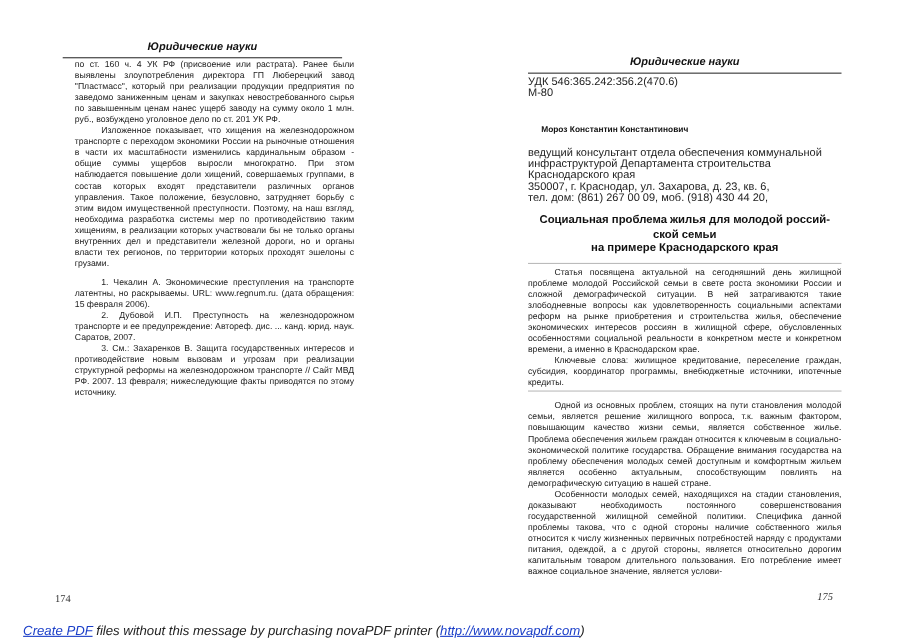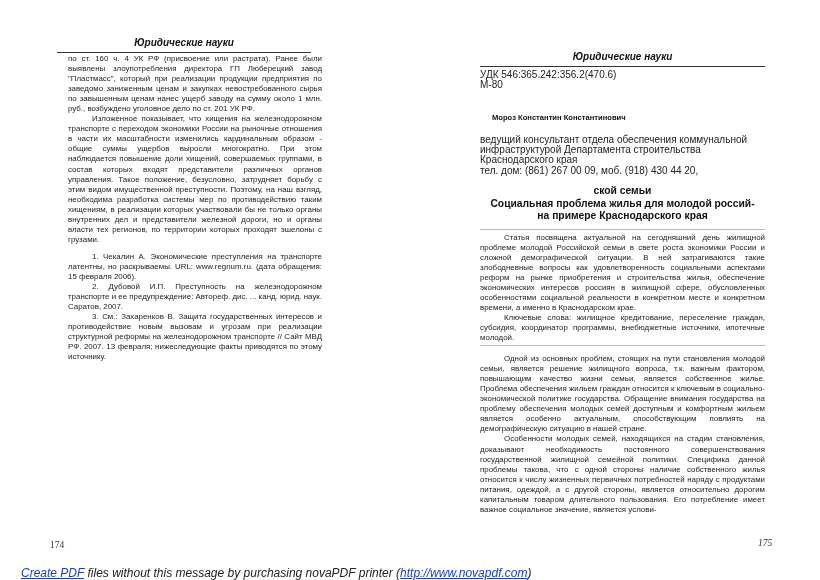--- a/index.html
+++ b/index.html
@@ -74,38 +74,39 @@
 <div class="page page-right">
   <div class="header" style="left:70px; top:50px; width:285px;">Юридические науки</div>
 
   <div class="right-col" style="top:70px;">
     <p class="meta-line">УДК 546:365.242:356.2(470.6)</p>
     <p class="meta-line">М-80</p>
     <div style="height:10px;"></div>
     <p class="author">Мороз Константин Константинович</p>
     <p class="meta-line">ведущий консультант отдела обеспечения коммунальной</p>
     <p class="meta-line">инфраструктурой Департамента строительства Краснодарского края</p>
+    <p class="meta-line">350007, г. Краснодар, ул. Захарова, д. 23, кв. 6,</p>
     <p class="meta-line">тел. дом: (861) 267 00 09, моб. (918) 430 44 20,</p>
 
     <div style="height:9px;"></div>
+    <p class="article-title">Социальная проблема жилья для молодой россий-</p>
     <p class="article-title">ской семьи</p>
-    <p class="article-title">Социальная проблема жилья для молодой россий-</p>
     <p class="article-title">на примере Краснодарского края</p>
 
     <div style="height:6px;"></div>
     <div class="rule-gray"></div>
     <div style="height:3px;"></div>
     <p class="body-text indent italic">Статья посвящена  актуальной на сегодняшний  день жилищной проблеме молодой Российской семьи в свете роста экономики России  и сложной демографической ситуации. В ней затрагиваются такие злободневные вопросы как удовлетворенность социальными аспектами реформ на рынке приобретения и строительства жилья, обеспечение экономических интересов россиян в жилищной сфере, обусловленных особенностями социальной реальности в конкретном месте и конкретном времени, а именно в Краснодарском крае.</p>
-    <p class="body-text indent italic">Ключевые слова: жилищное кредитование, переселение граждан, субсидия, координатор программы, внебюджетные источники, ипотечные молодой.</p>
+    <p class="body-text indent italic">Ключевые слова: жилищное кредитование, переселение граждан, субсидия, координатор программы, внебюджетные источники, ипотечные кредиты.</p>
     <div style="height:2px;"></div>
     <div class="rule-gray"></div>
 
     <div style="height:8px;"></div>
     <p class="body-text indent">Одной из основных проблем, стоящих на пути становления молодой семьи, является решение жилищного вопроса, т.к. важным фактором, повышающим качество жизни семьи, является собственное жилье. Проблема обеспечения жильем граждан относится к ключевым в социально-экономической политике государства. Обращение внимания государства на проблему обеспечения молодых семей доступным и комфортным жильем является особенно актуальным, способствующим повлиять на  демографическую ситуацию в нашей стране.</p>
     <p class="body-text indent">Особенности молодых семей, находящихся на стадии становления, доказывают необходимость постоянного совершенствования государственной жилищной семейной политики. Специфика данной проблемы такова, что с одной стороны наличие собственного жилья относится к числу жизненных первичных потребностей наряду с продуктами питания, одеждой, а с другой стороны, является относительно дорогим капитальным товаром длительного пользования. Его потребление имеет важное социальное значение, является услови-</p>
   </div>
 
-  <div class="page-num" style="left:348px; top:538px;font-style:italic;">175</div>
+  <div class="page-num" style="left:333px; top:538px;font-style:italic;">175</div>
 </div>
 
 <div class="footer">
   <a>Create PDF</a><span> files without this message by purchasing novaPDF printer (</span><a>http://www.novapdf.com</a><span>)</span>
 </div>
 
 </body></html>

